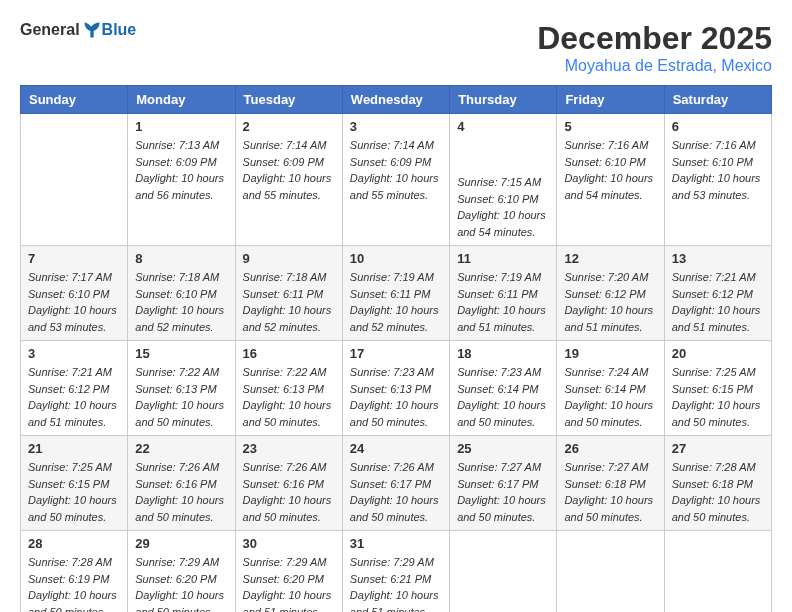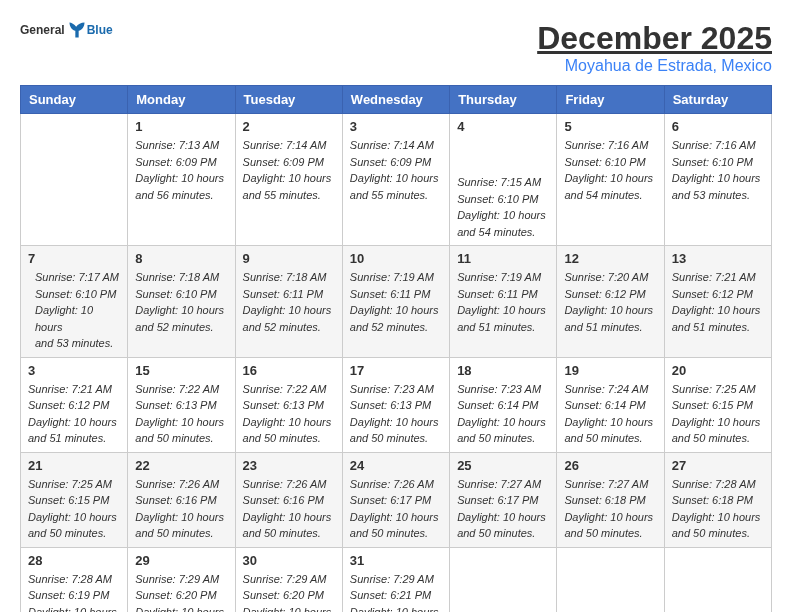--- a/index.html
+++ b/index.html
@@ -17,40 +17,39 @@
       margin-bottom: 10px;
     }
     .logo {
       display: flex;
       flex-direction: column;
       align-items: flex-start;
     }
     .logo-text {
       display: flex;
       align-items: center;
-      font-size: 12px;
+      font-size: 16px;
       font-weight: bold;
       color: #333;
       justify-content: center;
     }
     .logo-general { color: #333; }
     .logo-blue { color: #1a6aad; }
     .logo-bird {
       width: 20px;
       height: 20px;
       margin-left: 2px;
     }
     .title-section {
       text-align: right;
     }
     .main-title {
       font-size: 32px;
       font-weight: bold;
       color: #333;
-      text-decoration: underline;
     }
     .subtitle {
       font-size: 16px;
       color: #3b82f6;
     }
     .calendar {
       width: 100%;
       border-collapse: collapse;
       border: 1px solid #ccc;
     }
@@ -165,21 +164,21 @@
           <span class="day-number">6</span>
           <div class="day-info" style="white-space: pre-line;">Sunrise: 7:16 AM
 Sunset: 6:10 PM
 Daylight: 10 hours
 and 53 minutes.</div>
         </td>
       </tr>
       <tr>
         <td>
           <span class="day-number">7</span>
-          <div class="day-info" style="white-space: pre-line; margin-left: 7px;">Sunrise: 7:17 AM
+          <div class="day-info" style="white-space: pre-line;">Sunrise: 7:17 AM
 Sunset: 6:10 PM
 Daylight: 10 hours
 and 53 minutes.</div>
         </td>
         <td>
           <span class="day-number">8</span>
           <div class="day-info" style="white-space: pre-line;">Sunrise: 7:18 AM
 Sunset: 6:10 PM
 Daylight: 10 hours
 and 52 minutes.</div>

